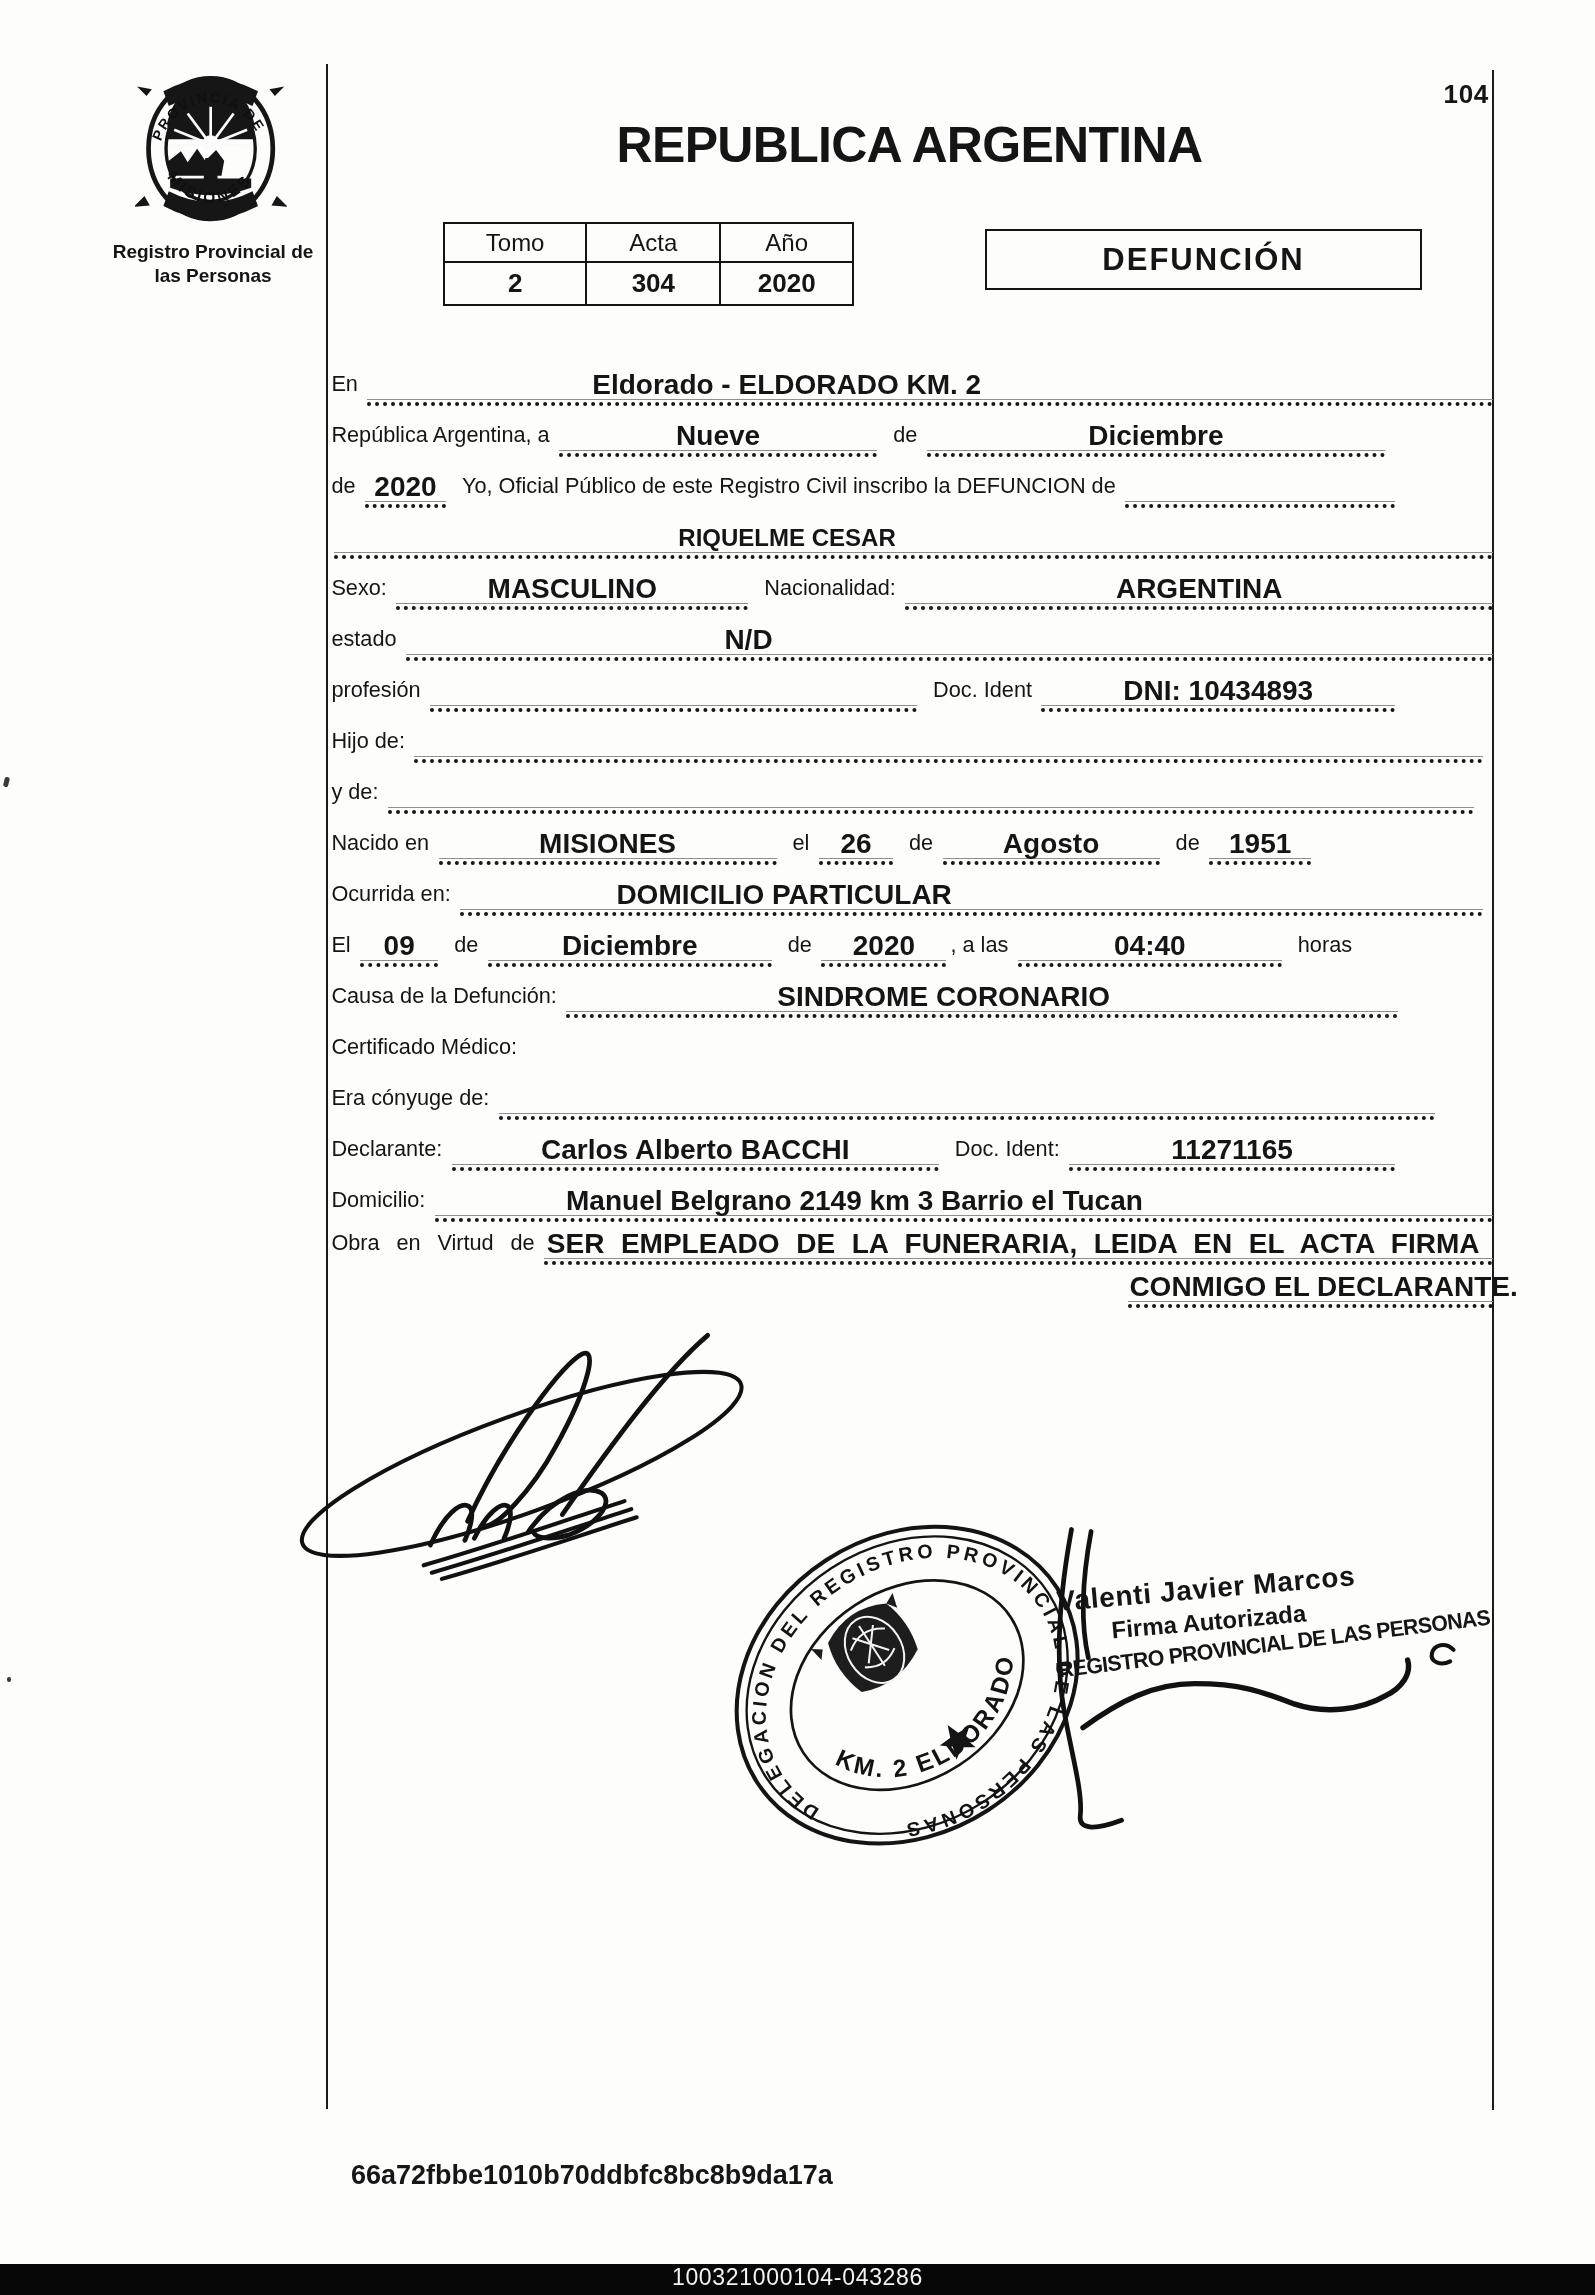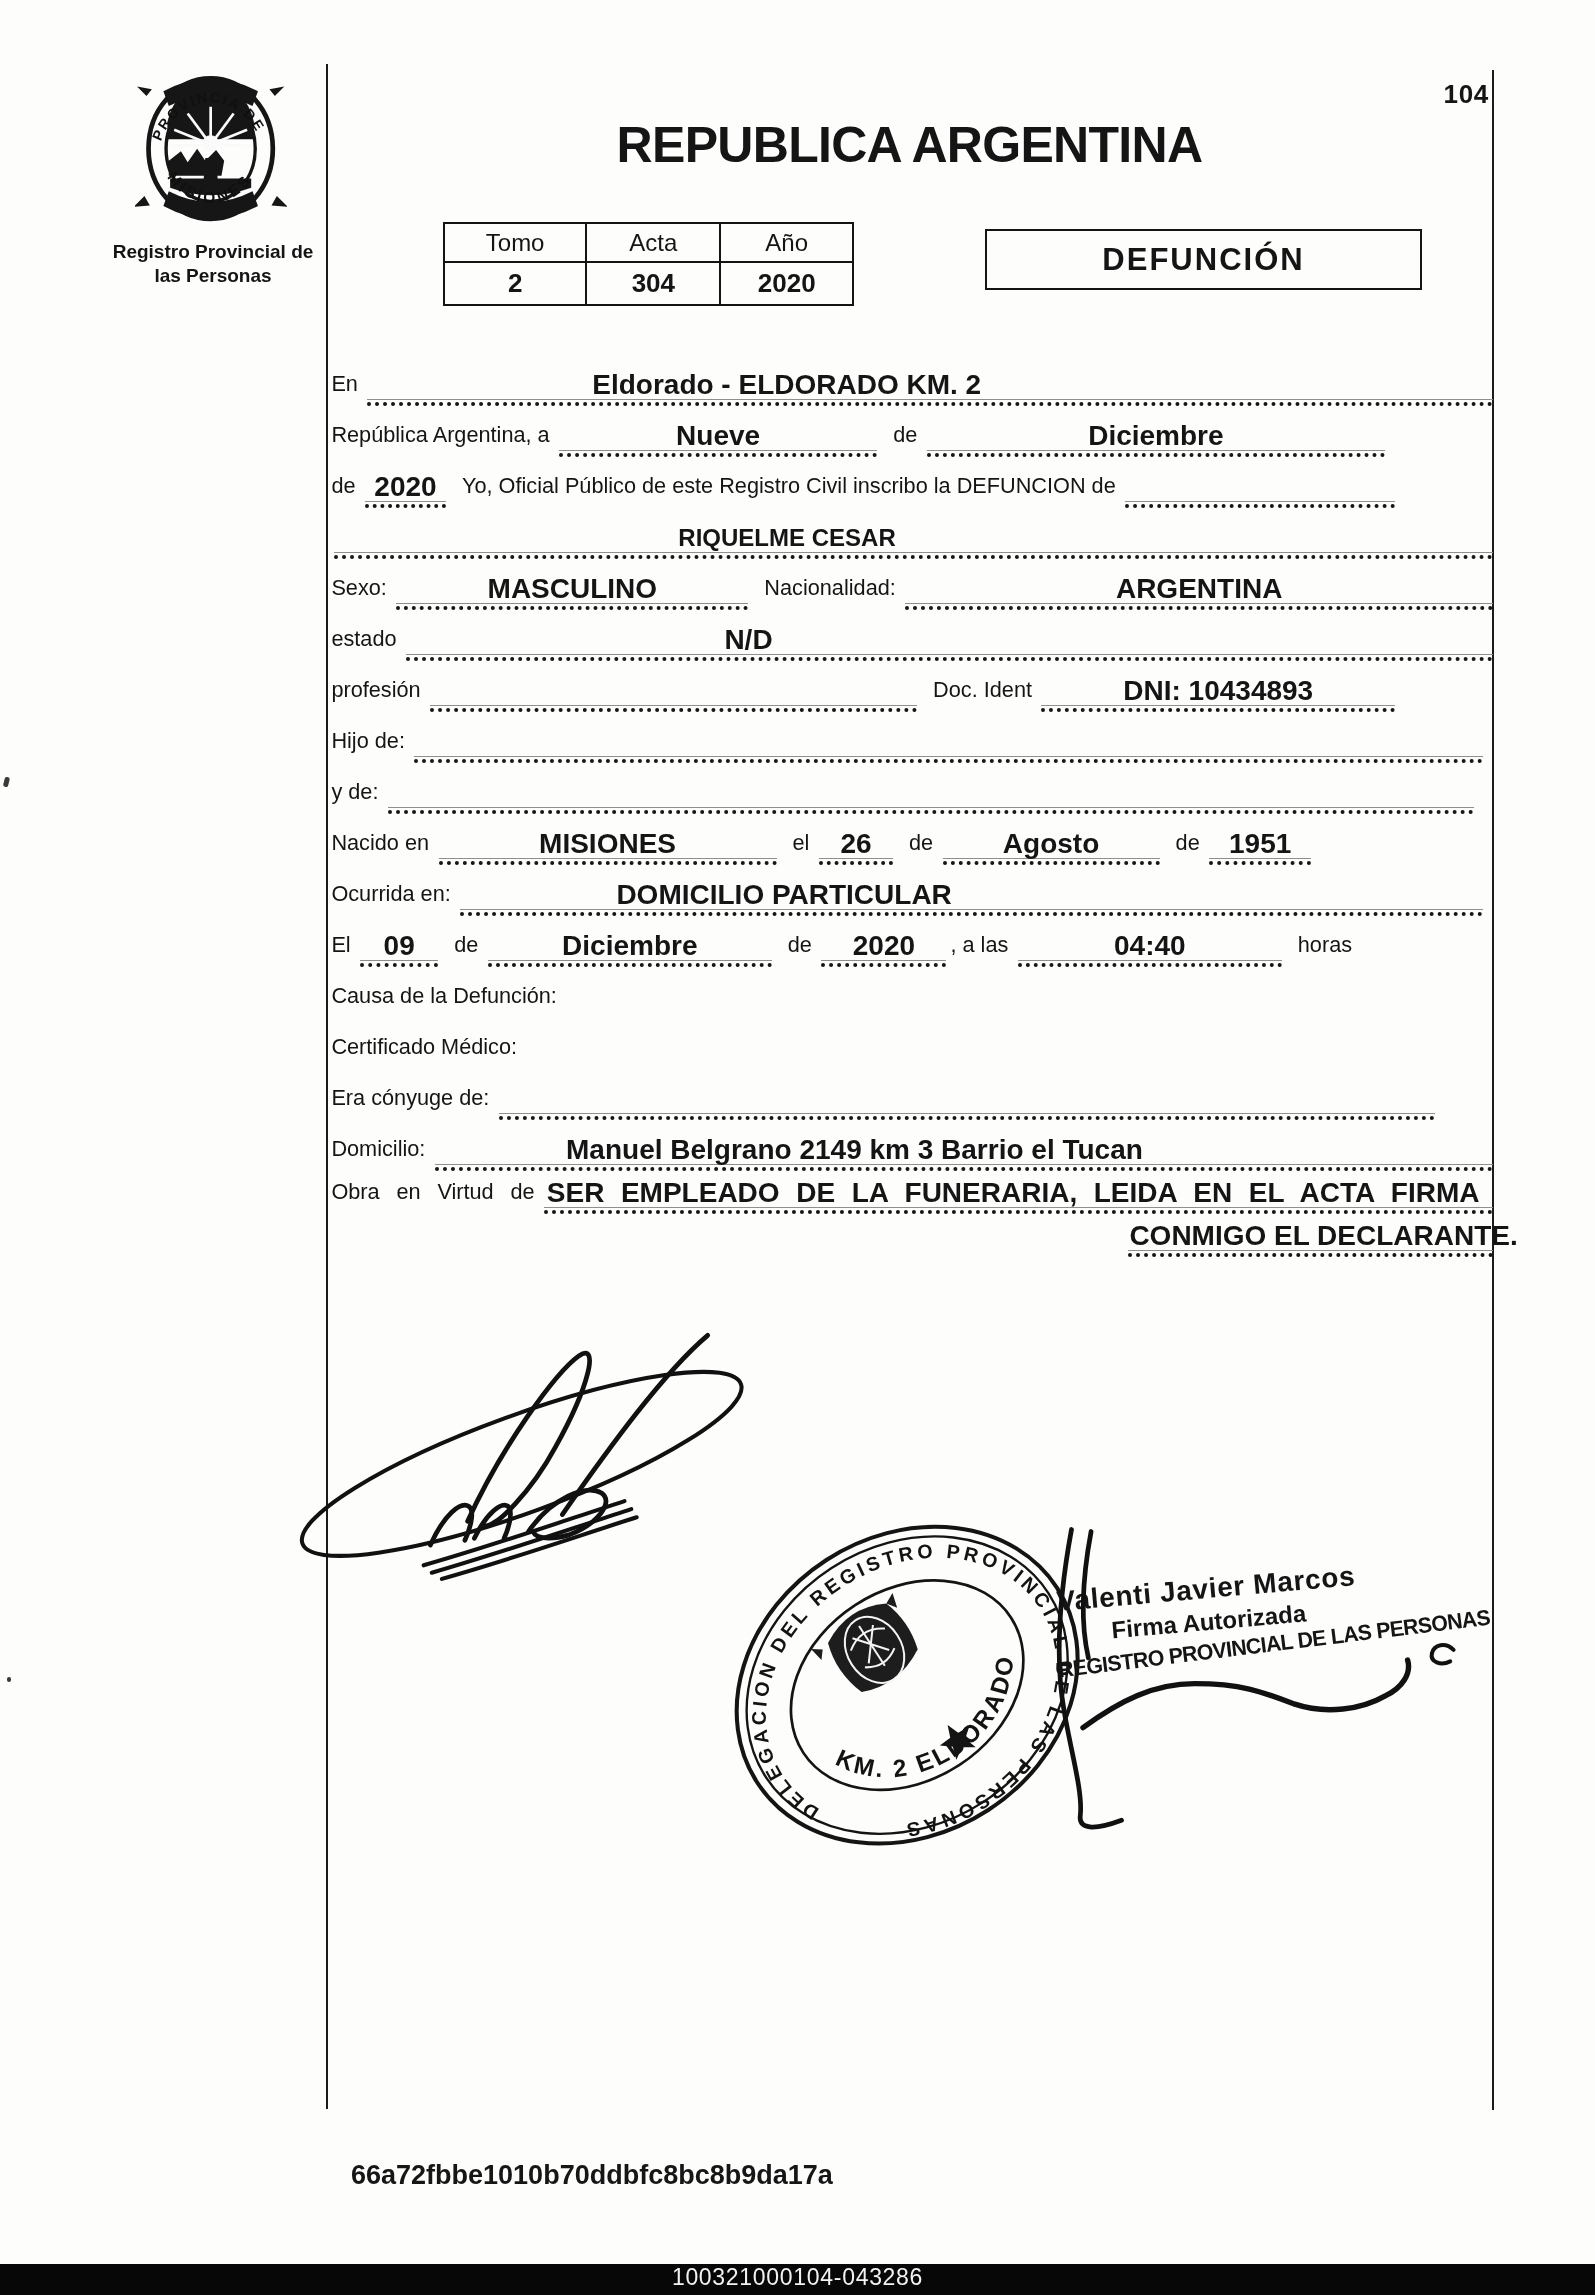--- a/index.html
+++ b/index.html
@@ -261,33 +261,46 @@
     </span>
     <span class="lbl" style="margin-left:4px">, a las</span>
     <span class="fill" style="flex:0 0 264px">
       <span class="val">04:40</span>
     </span>
     <span class="lbl mid">horas</span>
   </div>
 
   <div class="row">
     <span class="lbl">Causa de la Defunción:</span>
+    <span class="fill grow" style="margin-right:95px">
+      <span class="val" style="padding-right:81px">SINDROME CORONARIO</span>
+    </span>
   </div>
 
   <div class="row">
     <span class="lbl">Certificado Médico:</span>
   </div>
 
   <div class="row">
     <span class="lbl">Era cónyuge de:</span>
     <span class="fill grow" style="margin-right:58px">
       <span class="val"></span>
     </span>
   </div>
 
+  <div class="row">
+    <span class="lbl">Declarante:</span>
+    <span class="fill" style="flex:0 0 487px">
+      <span class="val">Carlos Alberto BACCHI</span>
+    </span>
+    <span class="lbl mid">Doc. Ident:</span>
+    <span class="fill grow" style="margin-right:98px">
+      <span class="val">11271165</span>
+    </span>
+  </div>
 
   <div class="row">
     <span class="lbl">Domicilio:</span>
     <span class="fill grow">
       <span class="val" style="padding-right:223px">Manuel Belgrano 2149 km 3 Barrio el Tucan</span>
     </span>
   </div>
 
   <div class="obra1">
     <span class="lbl">Obra en Virtud de</span>

